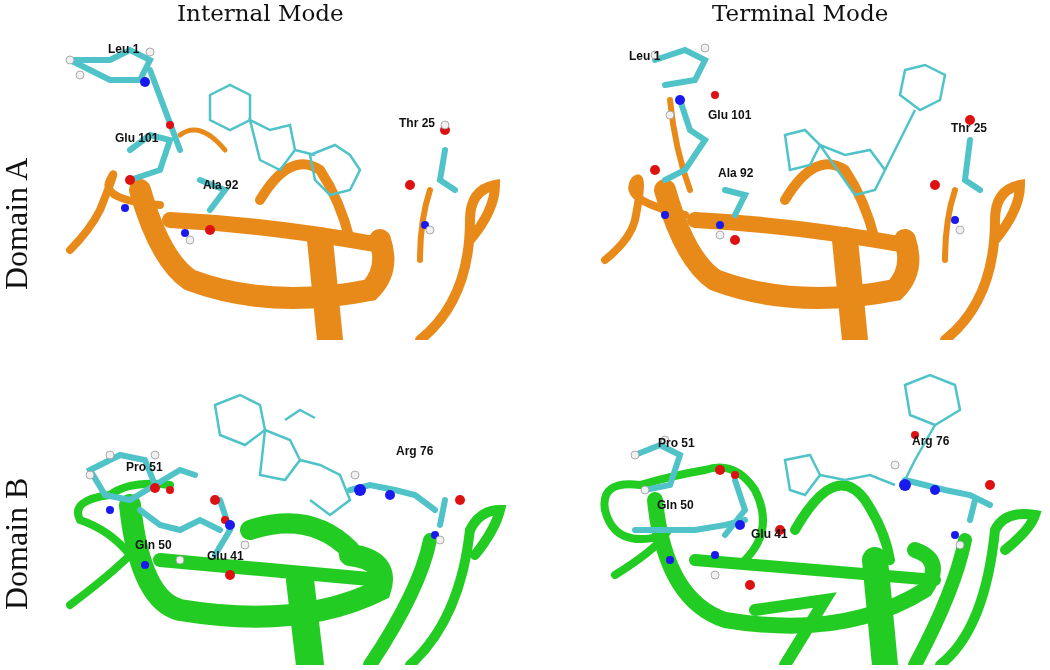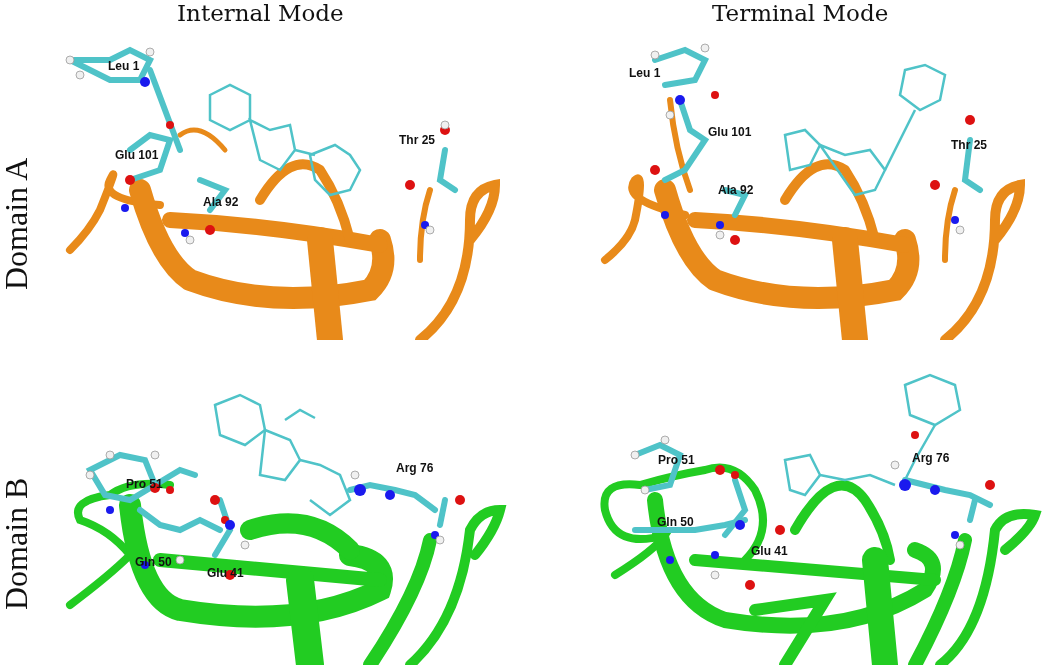--- a/index.html
+++ b/index.html
@@ -1,21 +1,21 @@
 <!DOCTYPE html>
 <html><head>
 <meta charset="utf-8">
 <style>
   html,body{margin:0;padding:0;background:#ffffff;}
   body{width:1050px;height:670px;position:relative;overflow:hidden;font-family:"Liberation Sans",sans-serif;}
   .col-title{position:absolute;top:0;font-family:"DejaVu Serif",serif;font-size:23px;color:#111;white-space:nowrap;}
   .row-title{position:absolute;left:-2px;font-family:"Liberation Serif",serif;font-size:32px;color:#111;transform:rotate(-90deg);transform-origin:left top;white-space:nowrap;}
   .panel{position:absolute;}
   .panel svg{width:100%;height:100%;display:block;}
-  .res-label{position:absolute;font-family:"Liberation Sans",sans-serif;font-weight:bold;font-size:12px;color:#111;white-space:nowrap;margin-top:17px;}
+  .res-label{position:absolute;font-family:"Liberation Sans",sans-serif;font-weight:bold;font-size:12px;color:#111;white-space:nowrap;}
 </style>
 </head>
 <body>
 
 <div class="col-title" style="left:177px;">Internal Mode</div>
 <div class="col-title" style="left:712px;text-align:center;">Terminal Mode</div>
 
 <div class="row-title" style="top:290px;">Domain A</div>
 <div class="row-title" style="top:610px;">Domain B</div>
 

